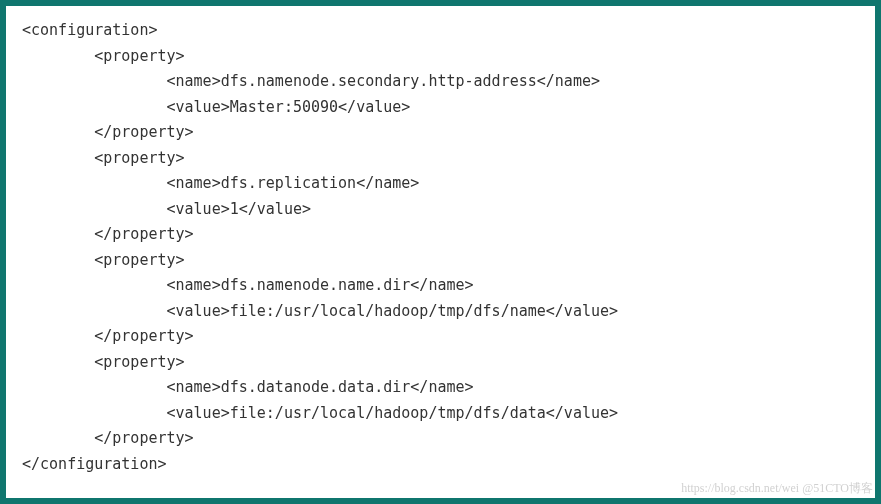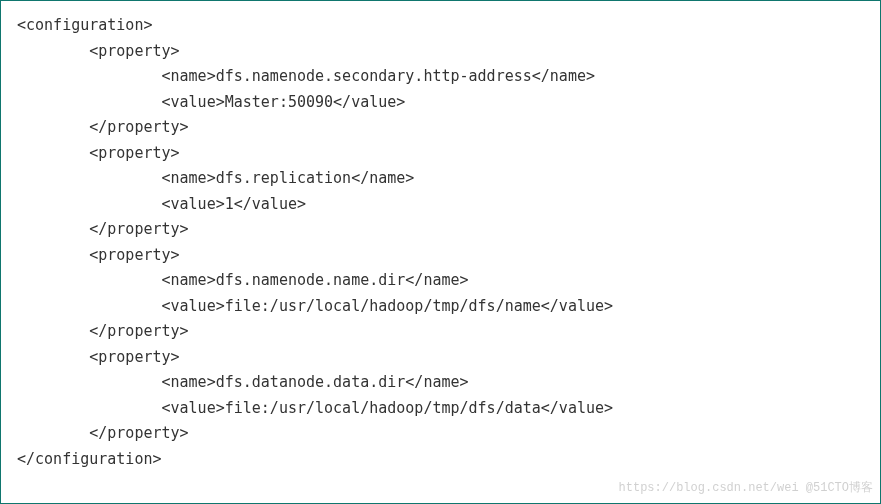--- a/index.html
+++ b/index.html
@@ -8,35 +8,35 @@
       background: #fafafa;
       font-family: Consolas, Monaco, 'Courier New', monospace;
       font-size: 15px;
       line-height: 1.7;
       position: relative;
       width: 881px;
       height: 504px;
       box-sizing: border-box;
     }
     .code-box {
-      border: 1px solid #0f766e;
+      border: 6px solid #0f766e;
       background: #fff;
       padding: 12px 16px;
       margin: 0;
       white-space: pre;
       color: #333;
       height: 100%;
       box-sizing: border-box;
       overflow: hidden;
     }
     .watermark {
       position: absolute;
       right: 8px;
       bottom: 6px;
-      font-family: Liberation Mono, monospace;
+      font-family: Liberation Serif, serif;
       font-size: 12px;
       color: rgba(150,150,150,0.45);
       pointer-events: none;
     }
   </style>
 </head>
 <body>
 
 <pre class="code-box"><span>&lt;configuration&gt;
         &lt;property&gt;

